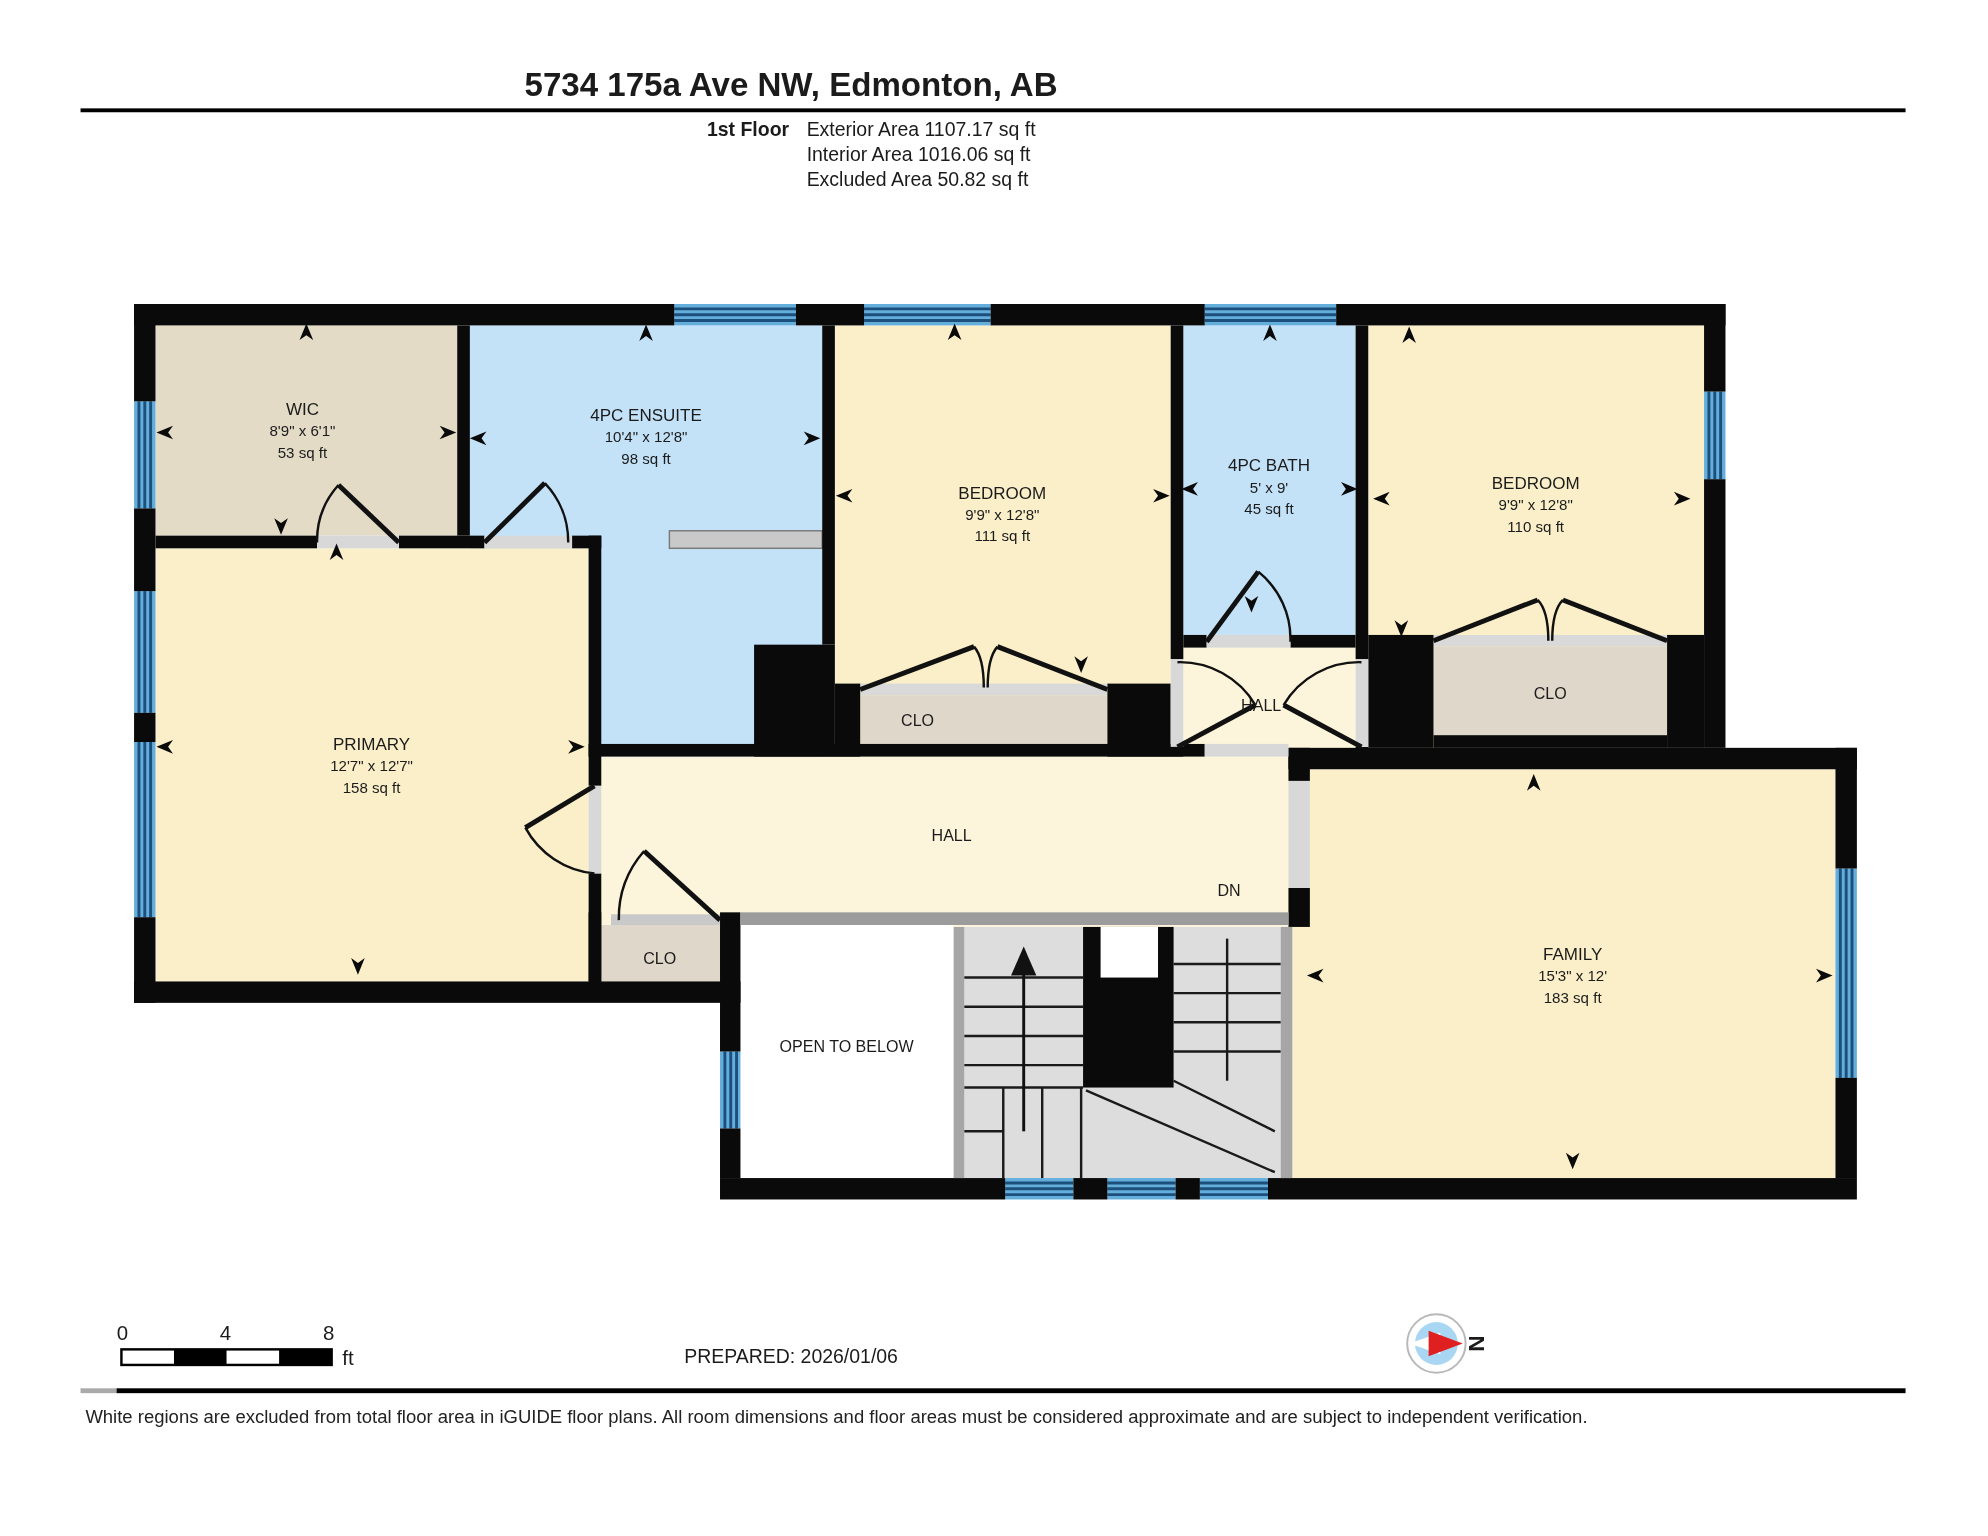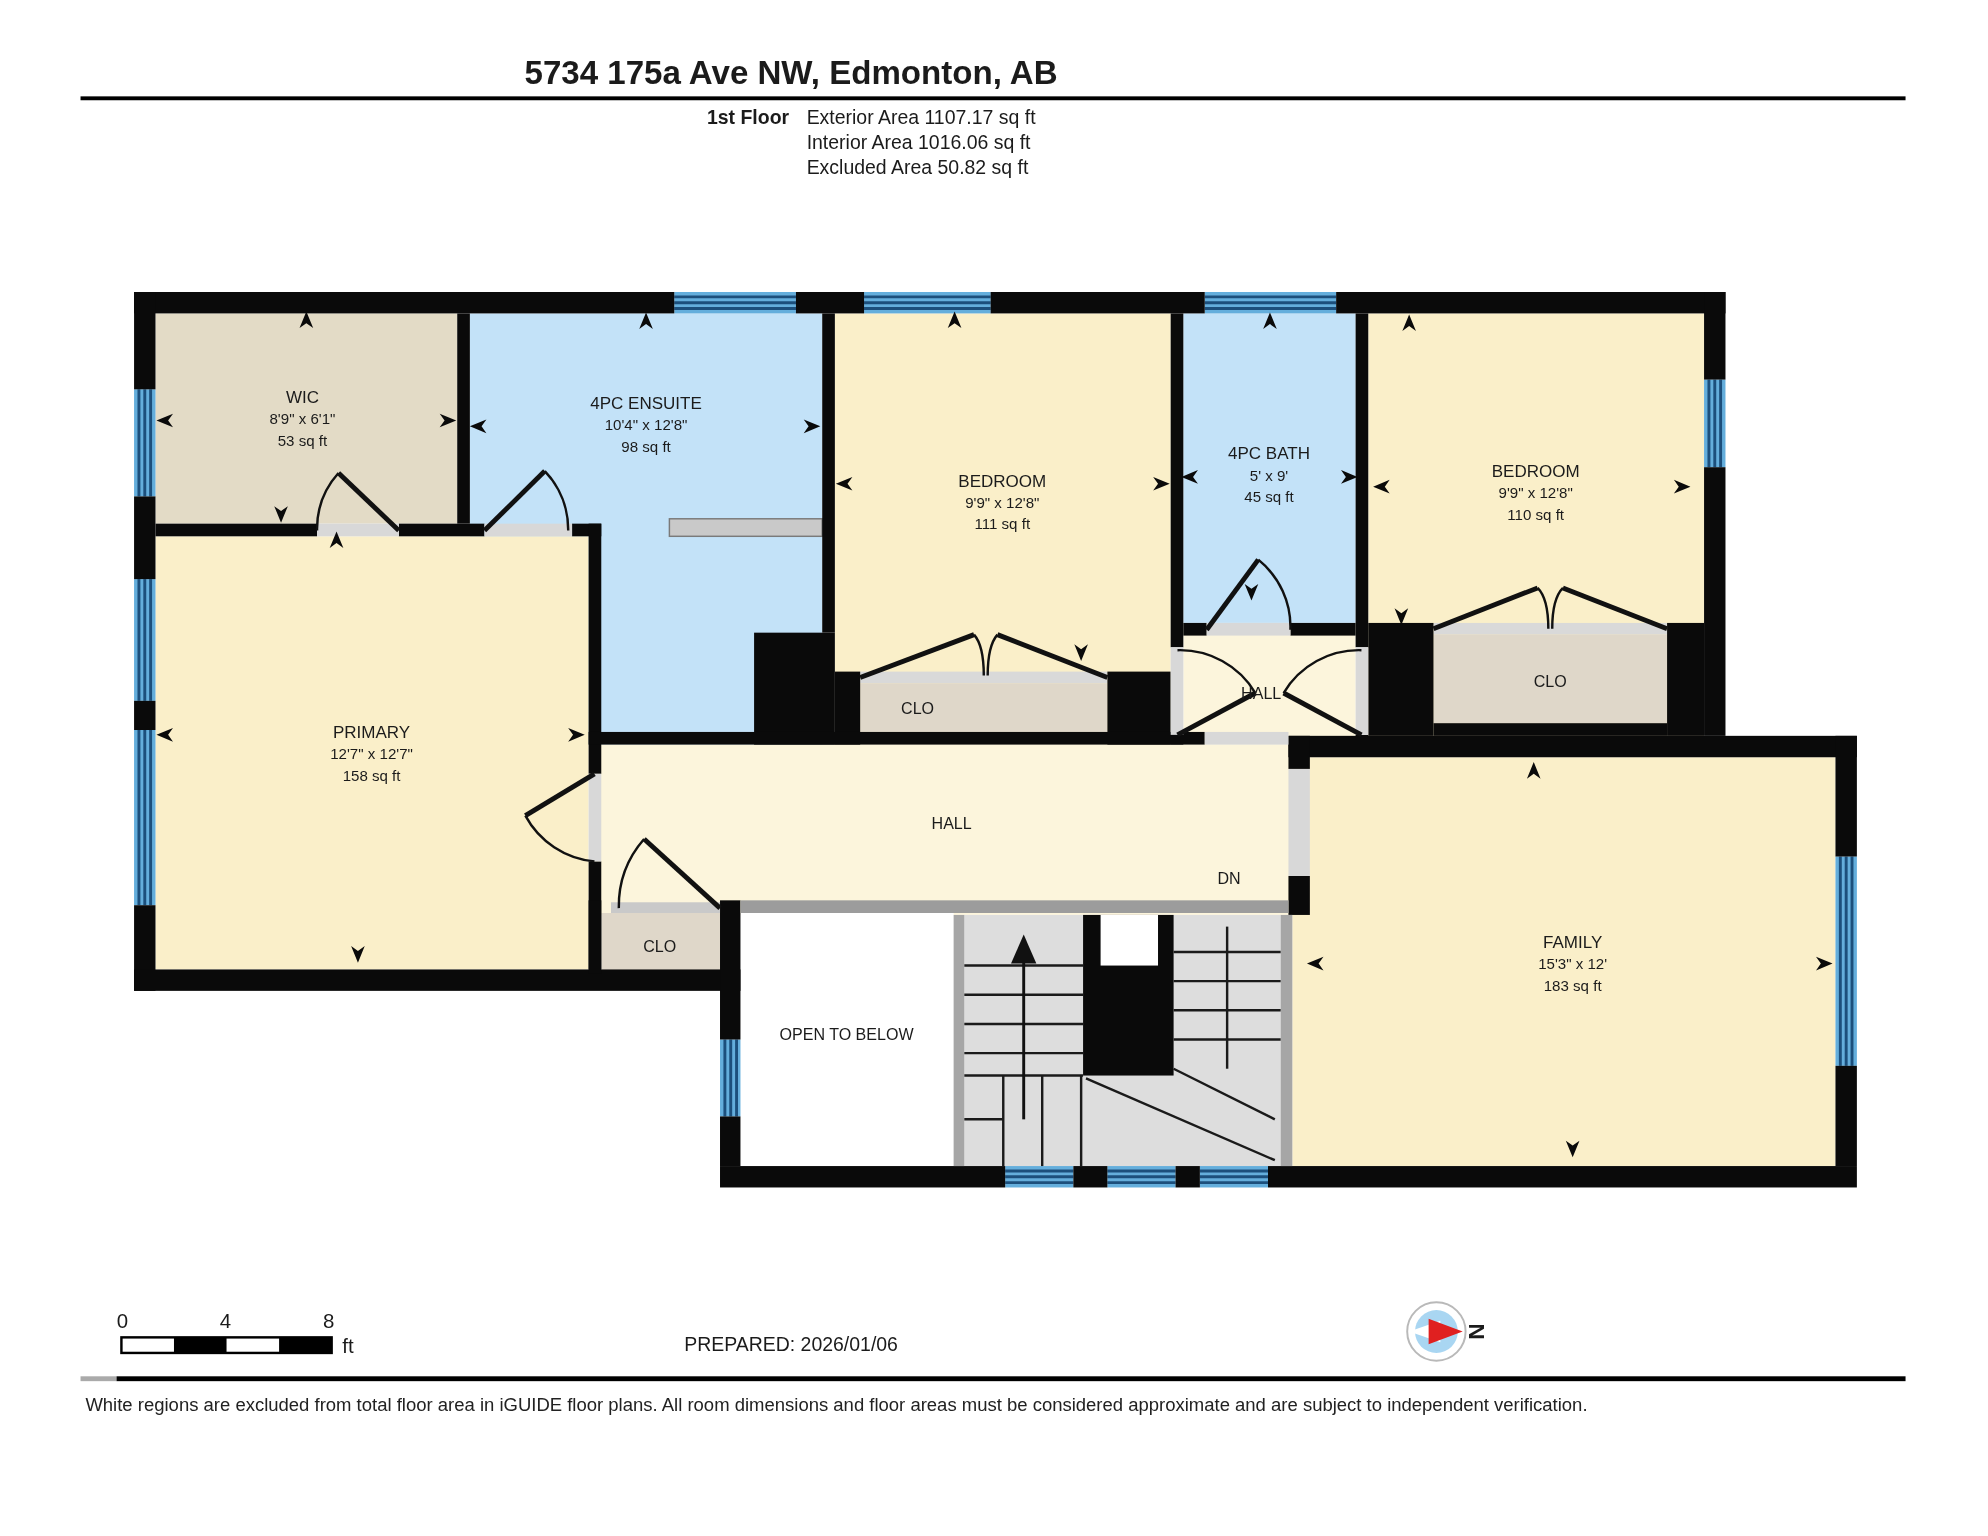--- a/index.html
+++ b/index.html
@@ -1,17 +1,17 @@
 <!DOCTYPE html>
 <html><head>
 <meta charset="utf-8">
 <style>
   html,body{margin:0;padding:0;background:#fff;}
   body{font-family:"Liberation Sans", sans-serif;}
-  .page{width:1935px;max-width:100%;margin:0 auto;border-radius:31px;}
+  .page{width:1935px;max-width:100%;margin:12px auto;border-radius:31px;}
   svg{display:block;width:100%;height:auto;}
   text{fill:#1b1b1b;}
   .title{font-size:34px;font-weight:bold;}
   .stat-label{font-size:20px;font-weight:bold;}
   .stat{font-size:20px;}
   .room-name{font-size:17.5px;}
   .room-dim{font-size:15.5px;}
   .small-label{font-size:16.5px;}
   .footer-text{font-size:20px;}
   .scale-num{font-size:21px;}

